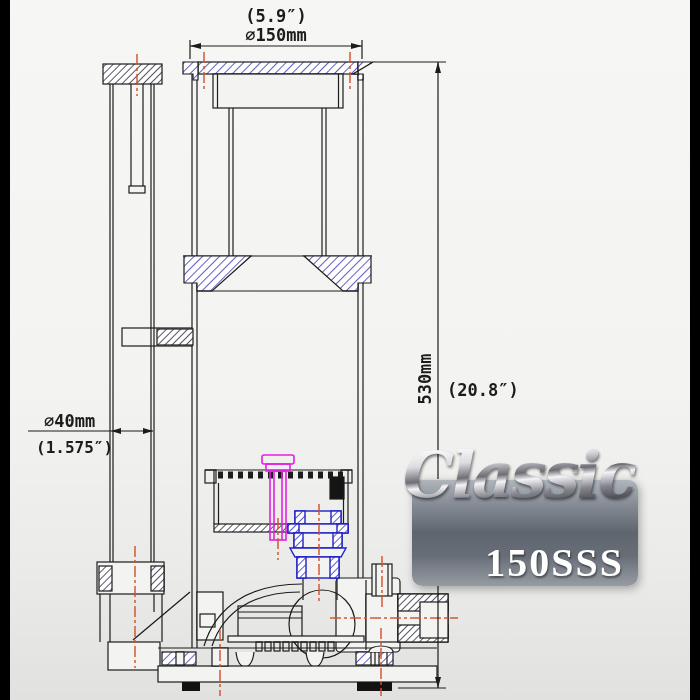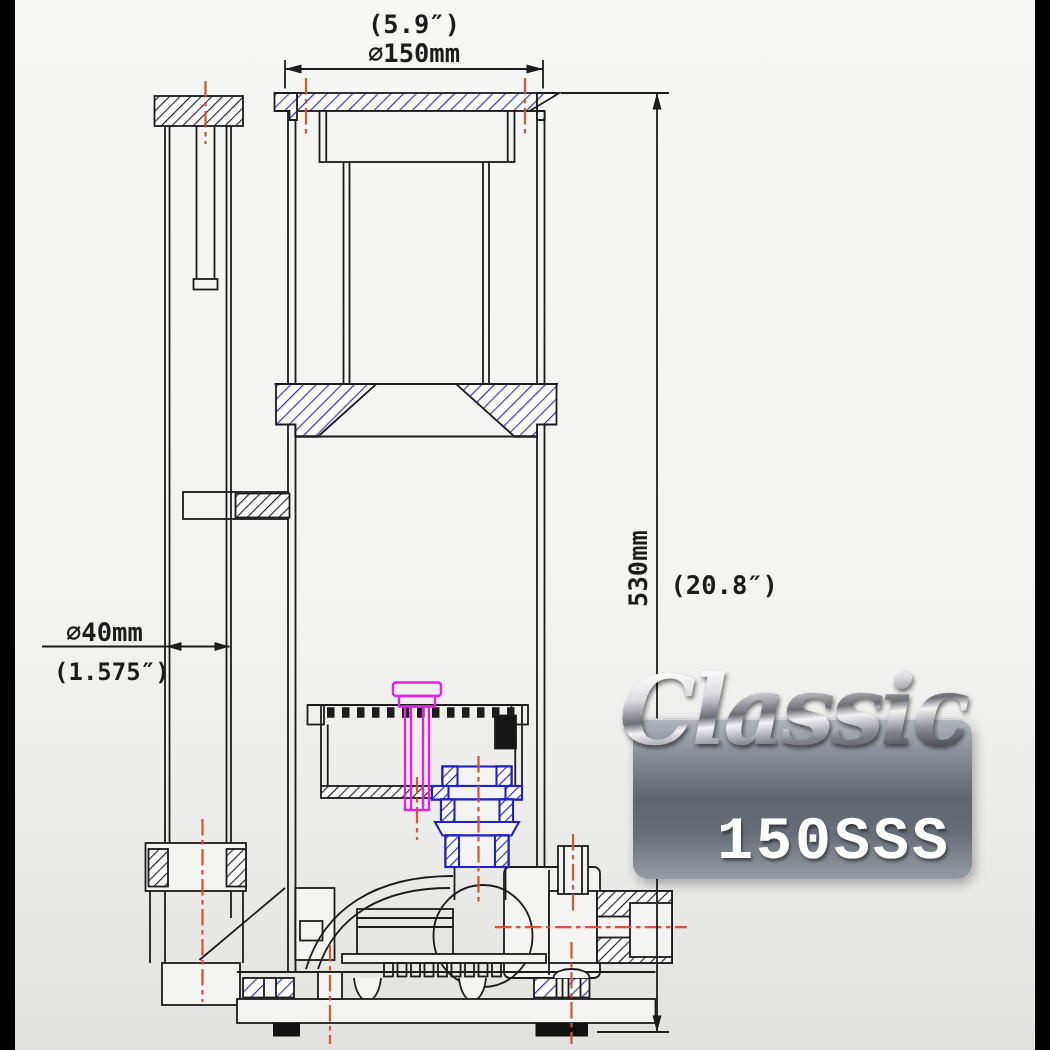--- a/index.html
+++ b/index.html
@@ -4,30 +4,30 @@
 <style>
   html,body{margin:0;padding:0;}
   #stage{position:relative;width:700px;height:700px;overflow:hidden;
     background:linear-gradient(180deg,#f6f6f4 0%,#f3f3f1 55%,#ebebe9 80%,#e1e1df 100%);
     font-family:"DejaVu Sans Mono",monospace;}
   .bar{position:absolute;top:0;width:10px;height:700px;background:#000;}
   .bar.left{left:0}
   .bar.right{right:0}
   svg{position:absolute;left:0;top:0;}
   svg text{font-family:"DejaVu Sans Mono",monospace;font-weight:700;fill:#1c1c1c;}
-  .badge{position:absolute;left:422px;top:479px;width:226px;height:107px;border-radius:10px;
+  .badge{position:absolute;left:412px;top:479px;width:226px;height:107px;border-radius:10px;
     background:linear-gradient(180deg,#b2b7be 0%,#8c929b 20%,#5f656f 50%,#686e78 72%,#979ca3 100%);
     box-shadow:2px 3px 8px rgba(0,0,0,.30), inset 0 1px 0 rgba(255,255,255,.45);}
   .brand{position:absolute;right:0px;top:-36px;padding:0 4px;line-height:1;white-space:nowrap;
     font-family:"DejaVu Serif",serif;font-style:italic;font-weight:700;font-size:64px;letter-spacing:-3px;
     background:linear-gradient(175deg,#ffffff 8%,#dcdce1 30%,#6d6d74 48%,#f4f4f7 56%,#85858e 72%,#3c3c44 92%);
     -webkit-background-clip:text;background-clip:text;color:transparent;
     filter:drop-shadow(1px 2px 1.5px rgba(0,0,0,.55));}
   .model{position:absolute;right:14px;bottom:3px;line-height:1;
-    font-family:Liberation Mono, monospace;font-weight:700;font-size:40px;letter-spacing:2px;
+    font-family:Liberation Serif, serif;font-weight:700;font-size:40px;letter-spacing:2px;
     color:#fff;text-shadow:1px 2px 2px rgba(0,0,0,.45);}
 </style>
 </head>
 <body>
 
 <div id="stage">
 
   <svg width="700" height="700" viewBox="0 0 700 700">
     <defs>
       <pattern id="hB" patternUnits="userSpaceOnUse" width="6" height="6" patternTransform="rotate(45)">

